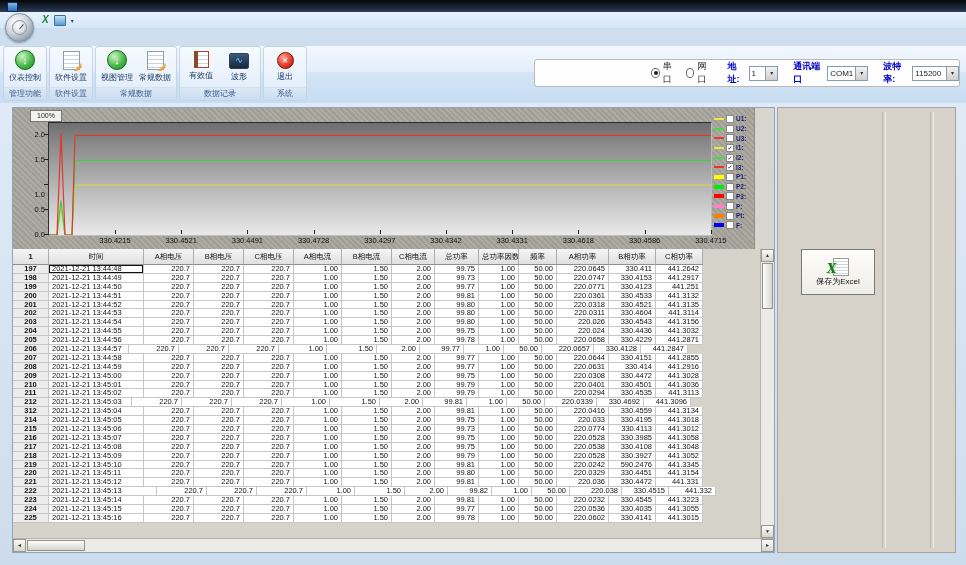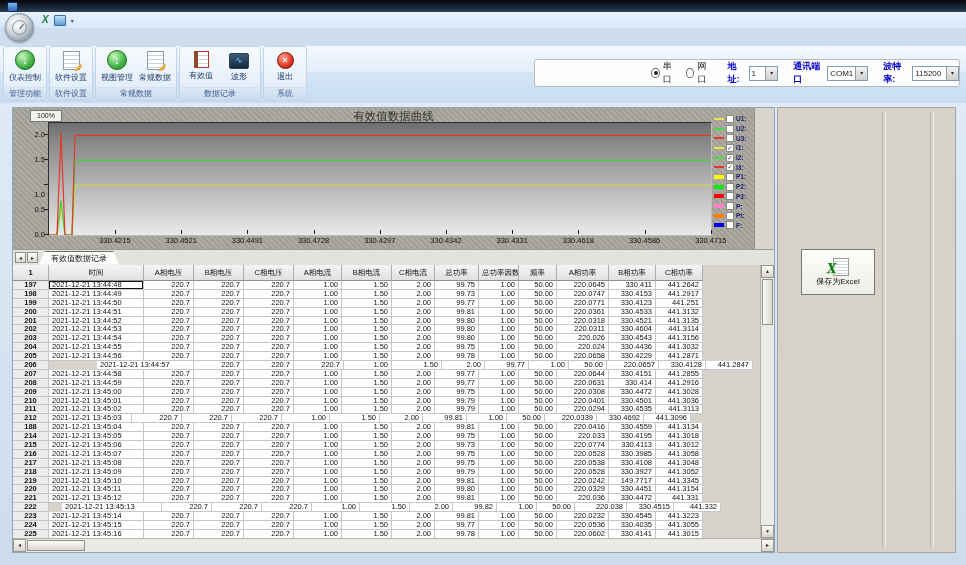--- a/index.html
+++ b/index.html
@@ -269,21 +269,20 @@
     </div>
   </div>
 
   <div class="workspace">
 
     <div class="left-panel">
 
       <div class="chart-zone" id="chart-zone">
         <div class="chart-right-band"></div>
         <div class="zoombox">100%</div>
-        <div class="ctitle">有效值数据曲线</div>
         <div class="plot">
           <svg id="chart-svg" viewBox="0 0 662 112" preserveAspectRatio="none">
               <polyline points="0,112 8,112 12,84.6 16,112 23,112 26,62.2 662,62.2" fill="none" stroke="#d8d24a" stroke-width="1.2"></polyline>
               <polyline points="0,112 8,112 12,77.2 16,112 23,112 26,37.3 662,37.3" fill="none" stroke="#3fd13f" stroke-width="1.2"></polyline>
               <polyline points="0,112 8,112 12,10.0 16,112 23,112 26,12.4 662,12.4" fill="none" stroke="#e03a2e" stroke-width="1.2"></polyline>
             </svg>
         </div>
         <div class="legend" id="legend">
             <div class="litem">
               <span class="lsw" style="height: 2px; background: rgb(232, 232, 74);"></span>
@@ -371,25 +370,20 @@
           <span class="xlab" style="left: 473.2px;">330.4331</span>
           <span class="xtick" style="left: 499.2px;"></span>
           <span class="xlab" style="left: 539.4px;">330.4618</span>
           <span class="xtick" style="left: 565.4px;"></span>
           <span class="xlab" style="left: 605.6px;">330.4586</span>
           <span class="xtick" style="left: 631.6px;"></span>
           <span class="xlab" style="left: 671.8px;">330.4715</span>
           <span class="xtick" style="left: 697.8px;"></span>
         </div>
 
-      <div class="sheetbar">
-        <div class="snav">◄</div>
-        <div class="snav">►</div>
-        <div class="sheettab">有效值数据记录</div>
-      </div>
 
       <div class="table-zone">
         <div id="grid">
             <div class="trow thead">
               <span class="tcell c0" style="width: 36px;">1</span>
               <span class="tcell" style="width: 95px;">时间</span>
               <span class="tcell" style="width: 50px;">A相电压</span>
               <span class="tcell" style="width: 50px;">B相电压</span>
               <span class="tcell" style="width: 50px;">C相电压</span>
               <span class="tcell" style="width: 48px;">A相电流</span>
@@ -541,21 +535,21 @@
               <span class="tcell num" style="width: 43px;">2.00</span>
               <span class="tcell num" style="width: 44px;">99.78</span>
               <span class="tcell num" style="width: 40px;">1.00</span>
               <span class="tcell num" style="width: 38px;">50.00</span>
               <span class="tcell num" style="width: 52px;">220.0658</span>
               <span class="tcell num" style="width: 47px;">330.4229</span>
               <span class="tcell num" style="width: 47px;">441.2871</span>
             </div>
             <div class="trow">
               <span class="tcell c0" style="width: 36px;">206</span>
-              <span class="tcell ct" style="width: 97px; margin-left: 48px;">2021-12-21 13:44:57</span>
+              <span class="tcell ct" style="width: 80px;">2021-12-21 13:44:57</span>
               <span class="tcell num" style="width: 50px;">220.7</span>
               <span class="tcell num" style="width: 50px;">220.7</span>
               <span class="tcell num" style="width: 50px;">220.7</span>
               <span class="tcell num" style="width: 48px;">1.00</span>
               <span class="tcell num" style="width: 50px;">1.50</span>
               <span class="tcell num" style="width: 43px;">2.00</span>
               <span class="tcell num" style="width: 44px;">99.77</span>
               <span class="tcell num" style="width: 40px;">1.00</span>
               <span class="tcell num" style="width: 38px;">50.00</span>
               <span class="tcell num" style="width: 52px;">220.0657</span>
@@ -652,21 +646,21 @@
               <span class="tcell num" style="width: 50px;">1.50</span>
               <span class="tcell num" style="width: 43px;">2.00</span>
               <span class="tcell num" style="width: 44px;">99.81</span>
               <span class="tcell num" style="width: 40px;">1.00</span>
               <span class="tcell num" style="width: 38px;">50.00</span>
               <span class="tcell num" style="width: 52px;">220.0339</span>
               <span class="tcell num" style="width: 47px;">330.4692</span>
               <span class="tcell num" style="width: 47px;">441.3096</span>
             </div>
             <div class="trow">
-              <span class="tcell c0" style="width: 36px;">188</span>
+              <span class="tcell c0" style="width: 36px;">312</span>
               <span class="tcell ct" style="width: 95px;">2021-12-21 13:45:04</span>
               <span class="tcell num" style="width: 50px;">220.7</span>
               <span class="tcell num" style="width: 50px;">220.7</span>
               <span class="tcell num" style="width: 50px;">220.7</span>
               <span class="tcell num" style="width: 48px;">1.00</span>
               <span class="tcell num" style="width: 50px;">1.50</span>
               <span class="tcell num" style="width: 43px;">2.00</span>
               <span class="tcell num" style="width: 44px;">99.81</span>
               <span class="tcell num" style="width: 40px;">1.00</span>
               <span class="tcell num" style="width: 38px;">50.00</span>
@@ -760,21 +754,21 @@
               <span class="tcell num" style="width: 50px;">220.7</span>
               <span class="tcell num" style="width: 50px;">220.7</span>
               <span class="tcell num" style="width: 50px;">220.7</span>
               <span class="tcell num" style="width: 48px;">1.00</span>
               <span class="tcell num" style="width: 50px;">1.50</span>
               <span class="tcell num" style="width: 43px;">2.00</span>
               <span class="tcell num" style="width: 44px;">99.81</span>
               <span class="tcell num" style="width: 40px;">1.00</span>
               <span class="tcell num" style="width: 38px;">50.00</span>
               <span class="tcell num" style="width: 52px;">220.0242</span>
-              <span class="tcell num" style="width: 47px;">149.7717</span>
+              <span class="tcell num" style="width: 47px;">590.2476</span>
               <span class="tcell num" style="width: 47px;">441.3345</span>
             </div>
             <div class="trow">
               <span class="tcell c0" style="width: 36px;">220</span>
               <span class="tcell ct" style="width: 95px;">2021-12-21 13:45:11</span>
               <span class="tcell num" style="width: 50px;">220.7</span>
               <span class="tcell num" style="width: 50px;">220.7</span>
               <span class="tcell num" style="width: 50px;">220.7</span>
               <span class="tcell num" style="width: 48px;">1.00</span>
               <span class="tcell num" style="width: 50px;">1.50</span>
@@ -797,21 +791,21 @@
               <span class="tcell num" style="width: 43px;">2.00</span>
               <span class="tcell num" style="width: 44px;">99.81</span>
               <span class="tcell num" style="width: 40px;">1.00</span>
               <span class="tcell num" style="width: 38px;">50.00</span>
               <span class="tcell num" style="width: 52px;">220.036</span>
               <span class="tcell num" style="width: 47px;">330.4472</span>
               <span class="tcell num" style="width: 47px;">441.331</span>
             </div>
             <div class="trow">
               <span class="tcell c0" style="width: 36px;">222</span>
-              <span class="tcell ct" style="width: 100px; margin-left: 13px;">2021-12-21 13:45:13</span>
+              <span class="tcell ct" style="width: 108px;">2021-12-21 13:45:13</span>
               <span class="tcell num" style="width: 50px;">220.7</span>
               <span class="tcell num" style="width: 50px;">220.7</span>
               <span class="tcell num" style="width: 50px;">220.7</span>
               <span class="tcell num" style="width: 48px;">1.00</span>
               <span class="tcell num" style="width: 50px;">1.50</span>
               <span class="tcell num" style="width: 43px;">2.00</span>
               <span class="tcell num" style="width: 44px;">99.82</span>
               <span class="tcell num" style="width: 40px;">1.00</span>
               <span class="tcell num" style="width: 38px;">50.00</span>
               <span class="tcell num" style="width: 52px;">220.038</span>

